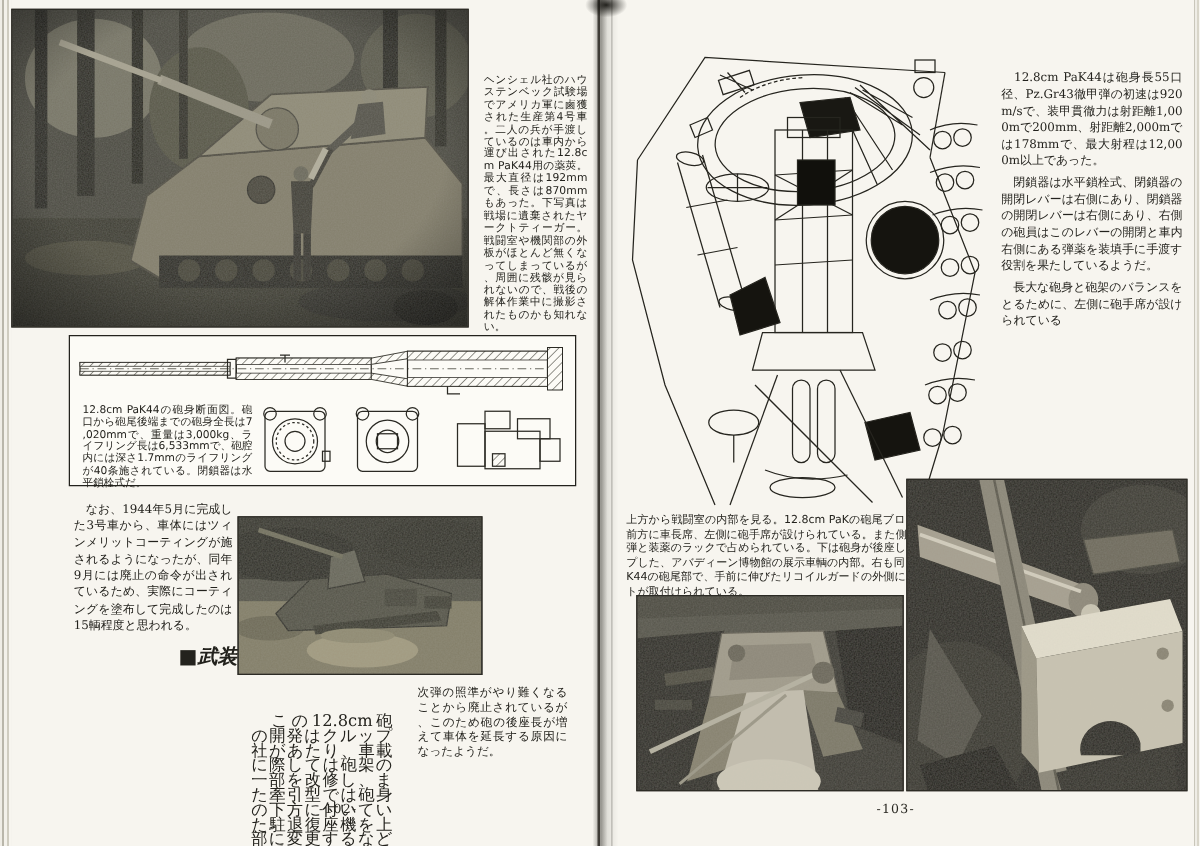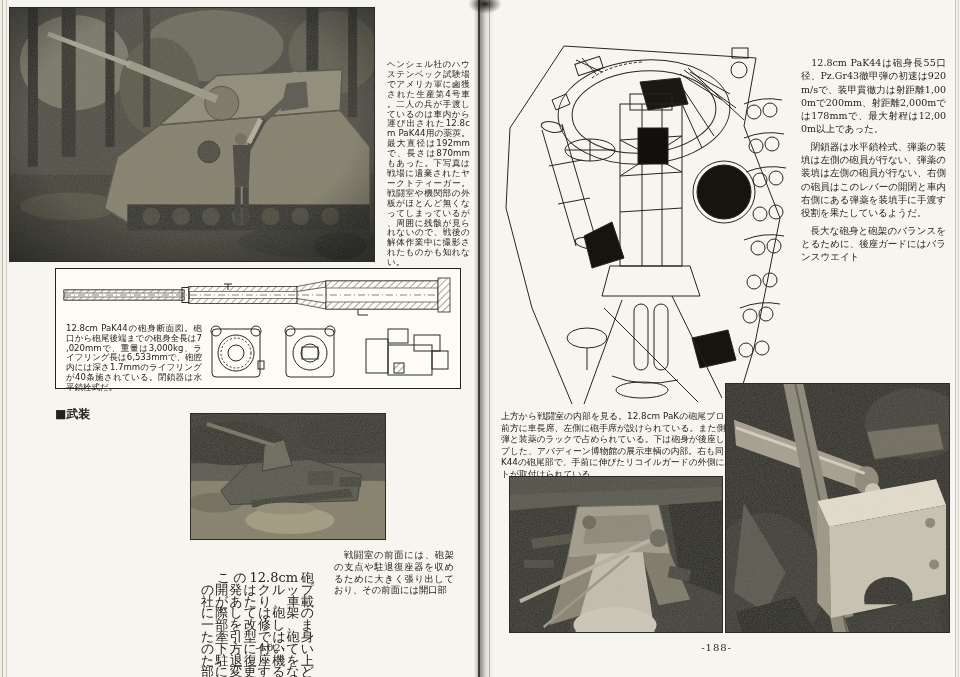--- a/index.html
+++ b/index.html
@@ -11,21 +11,21 @@
   .jtext p + p{margin-top:0;}
   
   .photo{border:1px solid #2c2b25;box-sizing:border-box;background:#3a3933;}
   .photo svg{display:block;width:100%;height:100%;}
   .sidecol{left:383px;top:56px;width:91px;font-size:8.6px;line-height:9.9px;letter-spacing:.1px;}
   .diagram-box{left:55px;top:268px;width:406px;height:121px;border:1.5px solid #23221d;
                background:#fcfbf6;box-sizing:border-box;}
   .diagram-box svg{display:block;}
   .diagram-caption{position:absolute;left:6px;top:51px;width:144px;font-size:8.5px;line-height:9.8px;}
   .col1{left:55px;top:397px;width:135px;font-size:9.5px;line-height:13.3px;}
-  .col1 .head{margin:11px 0 3px 0;font-weight:bold;font-size:12px;text-align:left;}
+  .col1 .head{margin:11px 0 3px 0;font-weight:bold;font-size:16px;text-align:right;font-style:italic;}
   .col2{left:197px;top:568px;width:121px;font-size:13px;line-height:11.8px;}
   .col3{left:330px;top:545px;width:128px;font-size:9.3px;line-height:11.8px;}
   .pageno{width:64px;text-align:right;font-size:10px;letter-spacing:1px;color:#2a2923;}
   
   .drawing{left:492px;top:8px;width:302px;height:398px;}
   .drawing svg{display:block;width:100%;height:100%;}
   .colR{left:797px;top:52px;width:153px;font-size:9.5px;line-height:13.3px;}
   .captionR{left:497px;top:407px;width:295px;font-size:8.8px;line-height:11.6px;}
   
   .gutter{left:474px;top:0;width:26px;height:677px;
@@ -160,20 +160,21 @@
           <rect x="180" y="8" width="20" height="14"></rect>
           <rect x="180" y="24" width="44" height="30"></rect>
           <rect x="206" y="14" width="26" height="16"></rect>
           <rect x="224" y="30" width="16" height="18"></rect>
           <rect x="186" y="42" width="10" height="10" fill="url(#hat)"></rect>
         </g>
       </svg>
     </div>
 
     <div class="abs jtext col1">
+      <p>　なお、1944年5月に完成した3号車から、車体にはツィンメリットコーティングが施されるようになったが、同年9月には廃止の命令が出されているため、実際にコーティングを塗布して完成したのは15輌程度と思われる。</p>
       <p class="head sans">■武装</p>
     </div>
 
     <figure class="abs photo" style="left:190px;top:413px;width:196px;height:127px;margin:0;">
       <svg viewBox="0 0 196 127" preserveAspectRatio="none">
         <defs>
           <filter id="gr2">
               <feTurbulence type="fractalNoise" baseFrequency="0.8" numOctaves="2" result="n"></feTurbulence>
             <feColorMatrix in="n" type="matrix" values="0 0 0 0 0.5 0 0 0 0 0.5 0 0 0 0 0.42 0 0 0 .16 0"></feColorMatrix>
             <feComposite operator="over" in2="SourceGraphic"></feComposite>
@@ -195,21 +196,21 @@
           <rect x="150" y="64" width="22" height="10" fill="#3e3d33"></rect>
           <ellipse cx="96" cy="96" rx="30" ry="6" fill="#8f8a72"></ellipse>
         </g>
       </svg>
     </figure>
 
     <div class="abs jtext col2">
       <p>　この12.8cm砲の開発はクルップ社があたり、車載に際しては砲架の一部を改修し、また牽引型では砲身の下方に付いていた駐退復座機を上部に変更するなどの手を加えている。また砲身先端についていた砲口制退器は、ブラストが土埃などを立てて</p>
     </div>
     <div class="abs jtext col3">
-      <p>　戦闘室の前面には、砲架の支点や駐退復座器を収めるために大きく張り出しており、その前面には開口部</p>
+      <p>次弾の照準がやり難くなることから廃止されているが、このため砲の後座長が増えて車体を延長する原因になったようだ。</p>
     </div>
 
     <div class="abs pageno" style="left:222px;top:642px;">-102-</div>
   </div>
 
   <div>
 
     <div class="abs drawing">
       <svg viewBox="0 0 302 398">
         <g fill="none" stroke="#26251f" stroke-width="1">
@@ -285,22 +286,22 @@
             <line x1="130" y1="292" x2="92" y2="396"></line>
           <line x1="180" y1="288" x2="230" y2="390"></line>
           <path d="M120,368 Q150,380 186,372"></path>
           <ellipse cx="150" cy="382" rx="26" ry="8"></ellipse>
         </g>
       </svg>
     </div>
 
     <div class="abs jtext colR">
       <p>　12.8cm PaK44は砲身長55口径、Pz.Gr43徹甲弾の初速は920m/sで、装甲貫徹力は射距離1,000mで200mm、射距離2,000mでは178mmで、最大射程は12,000m以上であった。</p>
-      <p>　閉鎖器は水平鎖栓式、弾薬の装填は左側の砲員が行ない、弾薬の装填は左側の砲員が行ない、右側の砲員はこのレバーの開閉と車内右側にある弾薬を装填手に手渡す役割を果たしているようだ。</p>
-      <p>　長大な砲身と砲架のバランスをとるために、後座ガードにはバランスウエイト</p>
+      <p>　閉鎖器は水平鎖栓式、閉鎖器の開閉レバーは右側にあり、閉鎖器の開閉レバーは右側にあり、右側の砲員はこのレバーの開閉と車内右側にある弾薬を装填手に手渡す役割を果たしているようだ。</p>
+      <p>　長大な砲身と砲架のバランスをとるために、左側に砲手席が設けられている</p>
     </div>
 
     <div class="abs sans jtext captionR">
       <p>上方から戦闘室の内部を見る。12.8cm PaKの砲尾ブロックを挟んで右前方に車長席、左側に砲手席が設けられている。また側面部分は全て砲弾と装薬のラックで占められている。下は砲身が後座したままでストップした、アバディーン博物館の展示車輌の内部。右も同じく12.8cm PaK44の砲尾部で、手前に伸びたリコイルガードの外側にバランスウエイトが取付けられている。</p>
     </div>
 
     <figure class="abs photo" style="left:509px;top:476px;width:214px;height:157px;margin:0;">
       <svg viewBox="0 0 214 157" preserveAspectRatio="none">
         <defs>
           <filter id="gr3">
@@ -360,20 +361,20 @@
           <polygon points="92,118 104,144 106,236 92,220" fill="#9b9685"></polygon>
           <path d="M140,222 a24,22 0 0 1 48,-10 l0,10 z" fill="#26251f"></path>
           <circle cx="206" cy="140" r="5" fill="#8a8574"></circle>
             <circle cx="210" cy="182" r="5" fill="#8a8574"></circle>
           <polygon points="10,230 70,214 90,250 16,250" fill="#191812"></polygon>
           <polygon points="120,236 215,214 218,250 124,250" fill="#2e2d26"></polygon>
         </g>
       </svg>
     </figure>
 
-    <div class="abs pageno" style="left:668px;top:642px;">-188-</div>
+    <div class="abs pageno" style="left:668px;top:642px;">-103-</div>
   </div>
 
   <div class="abs gutter"></div>
   <div class="abs gutter-line"></div>
   <div class="abs gutter-line2"></div>
   <div class="abs gutter-top"></div>
 </div>
 
 </body></html>

